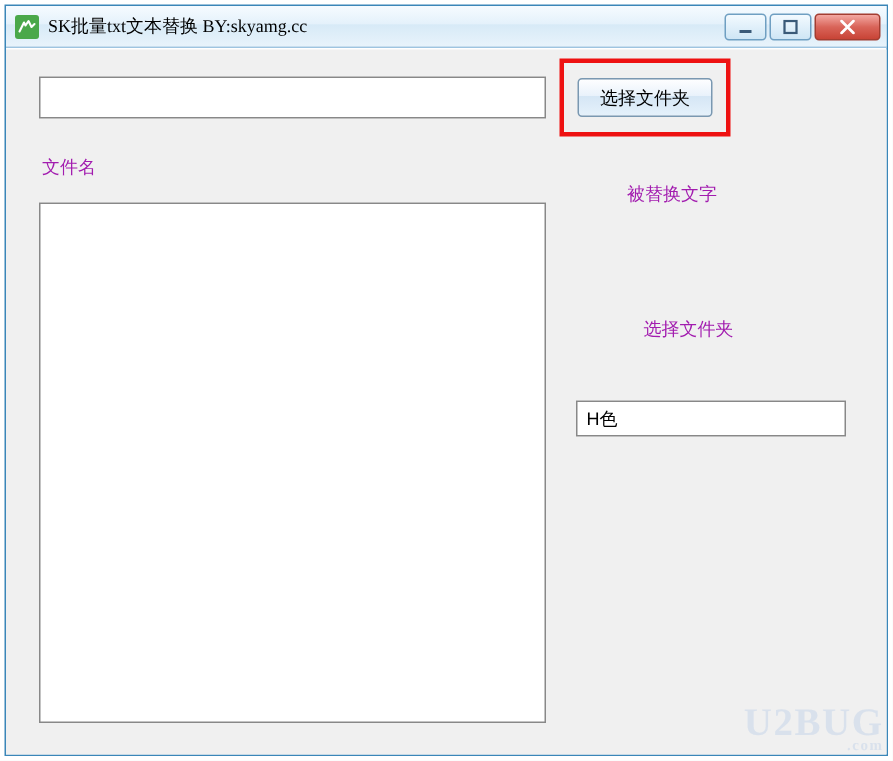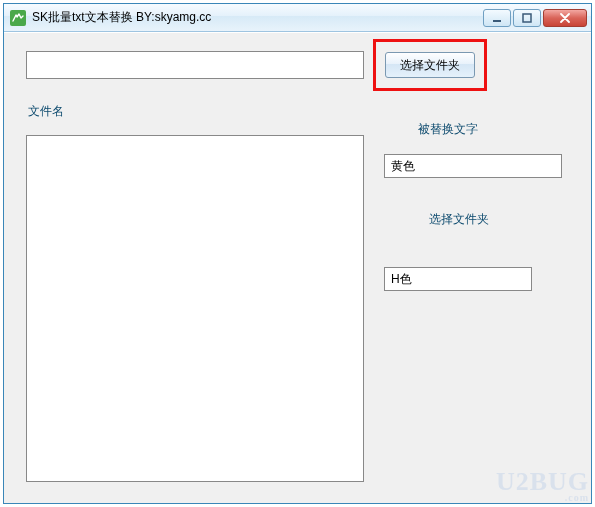--- a/index.html
+++ b/index.html
@@ -24,20 +24,21 @@
     background: #fff;
   }
   .titlebar {
     height: 28px;
     background: linear-gradient(to bottom, #f6fbff 0%, #e4f1fb 45%, #d7eaf7 46%, #e8f3fb 100%);
     border-bottom: 1px solid #9ec4e0;
     display: flex;
     align-items: center;
     padding: 0 4px 0 6px;
     box-sizing: border-box;
+    font-family: Liberation Serif, serif;
   }
   .titlebar .app-icon {
     width: 16px;
     height: 16px;
     margin-right: 6px;
     flex: 0 0 auto;
   }
   .titlebar .title-text {
     flex: 1 1 auto;
     font-size: 12px;
@@ -108,21 +109,21 @@
     font-size: 12px;
     display: inline-flex;
     align-items: center;
     justify-content: center;
     box-sizing: border-box;
     color: #000;
   }
   .label {
     position: absolute;
     font-size: 12px;
-    color: #0c4a6e;
+    color: #a21caf;
   }
   .lbl-filename { left: 24px; top: 70px; }
   .filelist {
     position: absolute;
     left: 22px;
     top: 102px;
     width: 338px;
     height: 347px;
     border: 1px solid #888;
     background: #fff;
@@ -139,21 +140,21 @@
     background: #fff;
     box-sizing: border-box;
     padding: 3px 6px;
     font-size: 12px;
   }
   .lbl-replace { left: 425px; top: 178px; }
   .in-replace {
     position: absolute;
     left: 380px;
     top: 234px;
-    width: 148px;
+    width: 180px;
     height: 24px;
     border: 1px solid #888;
     background: #fff;
     box-sizing: border-box;
     padding: 3px 6px;
     font-size: 12px;
   }
   .start-btn {
     position: absolute;
     left: 428px;
@@ -211,21 +212,20 @@
 
     <div class="folder-btn-wrap">
       <div class="std-btn">选择文件夹</div>
     </div>
 
     <div class="label lbl-filename">文件名</div>
 
     <div class="filelist"></div>
 
     <div class="label lbl-replaced">被替换文字</div>
-    <input class="in-replaced" type="text" value="黄色" style="">
 
     <div class="label lbl-replace">选择文件夹</div>
     <input class="in-replace" type="text" value="H色" style="">
 
 
   </div>
 </div>
 
 <div class="watermark">
   <div class="big">U2BUG</div>

